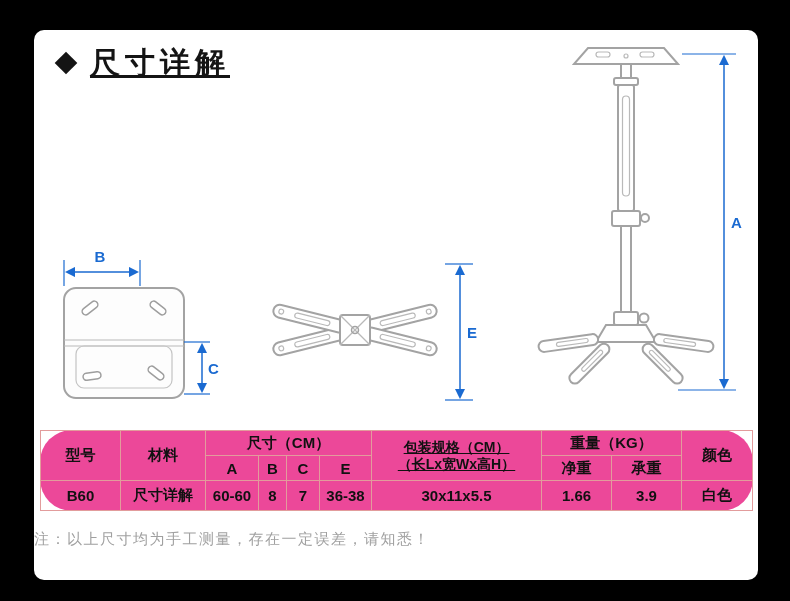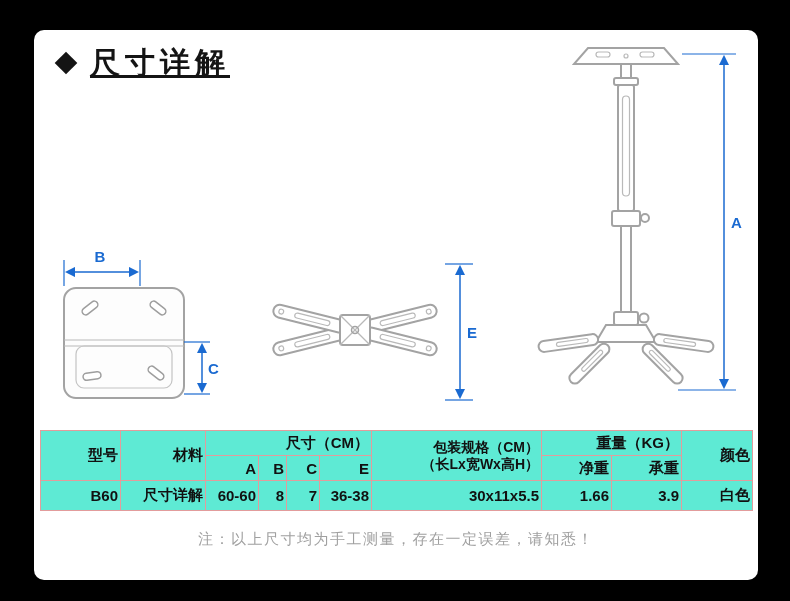--- a/index.html
+++ b/index.html
@@ -44,38 +44,39 @@
     font-size: 15px;
     font-weight: bold;
     fill: #1a6ad1;
   }
   table.spec {
     position: absolute;
     left: 6px; top: 400px;
     width: 712px;
     border-collapse: collapse;
     table-layout: fixed;
-    text-align: right;
+    text-align: center;
     color: #111;
     font-size: 15px;
-    background: #5eead4;
+    background: #ec4899;
+    border-radius: 32px;
   }
   table.spec td {
     border: 1px solid #e29c9c;
     font-weight: bold;
     padding: 1px 2px;
     vertical-align: middle;
   }
   table.spec tr.hrow td { height: 25px; }
   table.spec tr.drow td { height: 30px; }
-  .pkg-line { line-height: 1.15; font-size: 14px; }
+  .pkg-line { line-height: 1.15; font-size: 14px; text-decoration: underline; }
   .note {
     position: absolute;
     left: 0; right: 0; top: 500px;
-    text-align: center;
+    text-align: left;
     color: #a0a0a0;
     font-size: 15px;
     letter-spacing: 1.5px;
   }
 </style>
 </head>
 <body>
 
 <div class="card">
 

